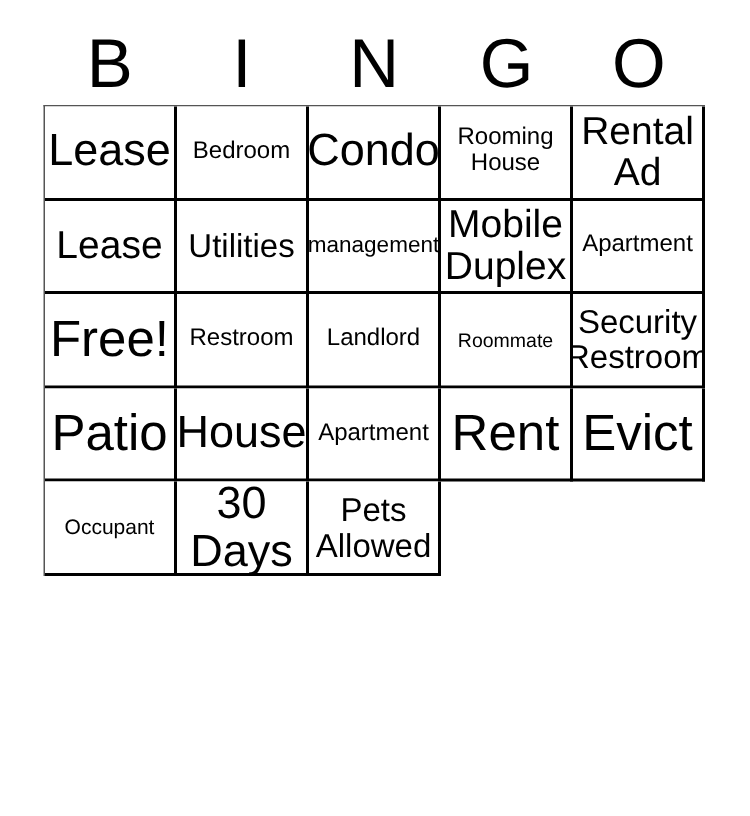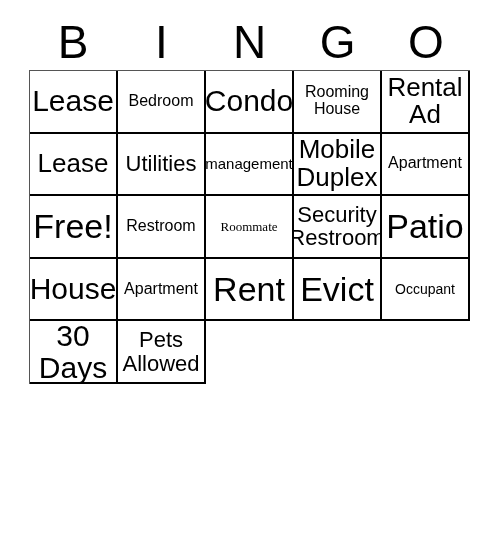--- a/index.html
+++ b/index.html
@@ -73,21 +73,21 @@
   }
   .cell-text {
     display: block;
     line-height: 1.06;
     white-space: pre-line;
     color: #000000;
   }
 
   
   .fs-xs   { font-size: 15px; }
-  .fs-sm   { font-size: 13px; font-family: Liberation Serif, serif; }
+  .fs-sm   { font-size: 13px; }
   .fs-smp  { font-size: 14px; }
   .fs-md   { font-size: 16px; }
   .fs-lg   { font-size: 22px; }
   .fs-xl   { font-size: 26px; }
   .fs-2xl  { font-size: 30px; }
   .fs-3xl  { font-size: 34px; }
 </style>
 </head>
 <body>
 
@@ -137,20 +137,23 @@
     </div>
     <div class="cell">
       <span class="cell-text fs-md">Apartment</span>
     </div>
     <div class="cell">
       <span class="cell-text fs-3xl">Free!</span>
     </div>
     <div class="cell">
       <span class="cell-text fs-md">Restroom</span>
     </div>
+    <div class="cell">
+      <span class="cell-text fs-md">Landlord</span>
+    </div>
 
     <div class="cell">
       <span class="cell-text fs-sm">Roommate</span>
     </div>
     <div class="cell">
       <span class="cell-text fs-lg">Security
 Restroom</span>
     </div>
     <div class="cell">
       <span class="cell-text fs-3xl">Patio</span>

